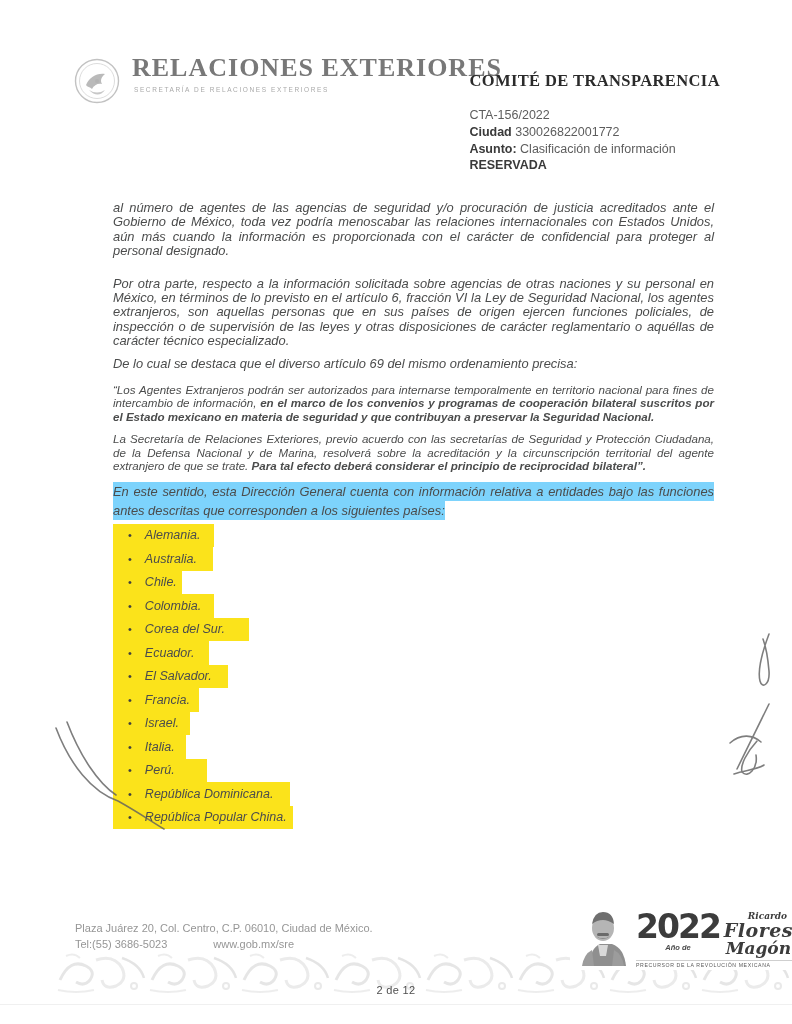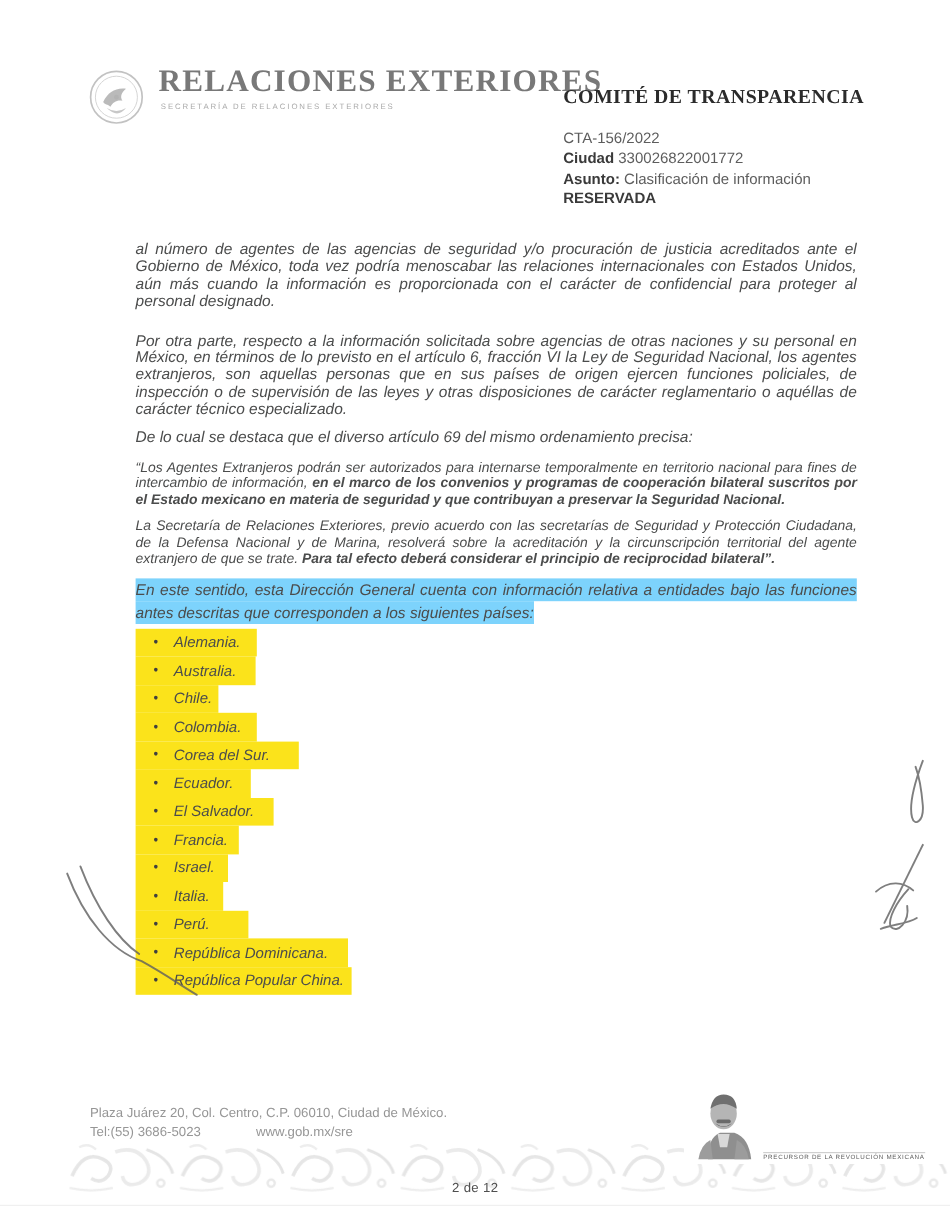--- a/index.html
+++ b/index.html
@@ -227,20 +227,31 @@
       <path d="M20 66 Q20 48 30 44 L42 44 Q54 48 56 66 Z" fill="#8f8f8f"></path>
       <path d="M28 45 L38 45 L36 56 L30 56 Z" fill="#d9d9d9"></path>
       <ellipse cx="33" cy="28" rx="11" ry="13" fill="#b5b5b5"></ellipse>
       <path d="M22 24 Q24 12 33 12 Q43 12 44 24 Q38 20 33 20 Q27 20 22 24 Z" fill="#6f6f6f"></path>
       <path d="M26 36 Q33 41 40 36 Q37 39 33 39 Q29 39 26 36 Z" fill="#5f5f5f"></path>
       <rect x="27" y="33" width="12" height="3" rx="1.5" fill="#6a6a6a"></rect>
       <path d="M12 66 Q14 54 22 50 L24 66 Z" fill="#9c9c9c"></path>
       <path d="M54 66 Q52 54 44 50 L42 66 Z" fill="#9c9c9c"></path>
     </svg>
     <div class="l22-main">
+      <div class="l22-row">
+        <div class="yeargroup">
+          <div class="year">2022</div>
+          <div class="anode">Año de</div>
+        </div>
+        <div class="name-block">
+          <span class="name-r">Ricardo</span>
+          <span class="name-f">Flores</span>
+          <span class="name-m">Magón</span>
+        </div>
+      </div>
       <div class="tagline">PRECURSOR DE LA REVOLUCIÓN MEXICANA</div>
     </div>
   </div>
 
   <div class="page-number">2 de 12</div>
   <div class="faint-rule"></div>
 
   <svg class="ink-overlay" viewBox="0 0 792 1024">
     <g fill="none" stroke="#5f5f5f" stroke-width="1.6" stroke-linecap="round" opacity=".8">
       <path d="M56 728 C70 765 92 792 118 801 C138 812 152 822 164 829"></path>

